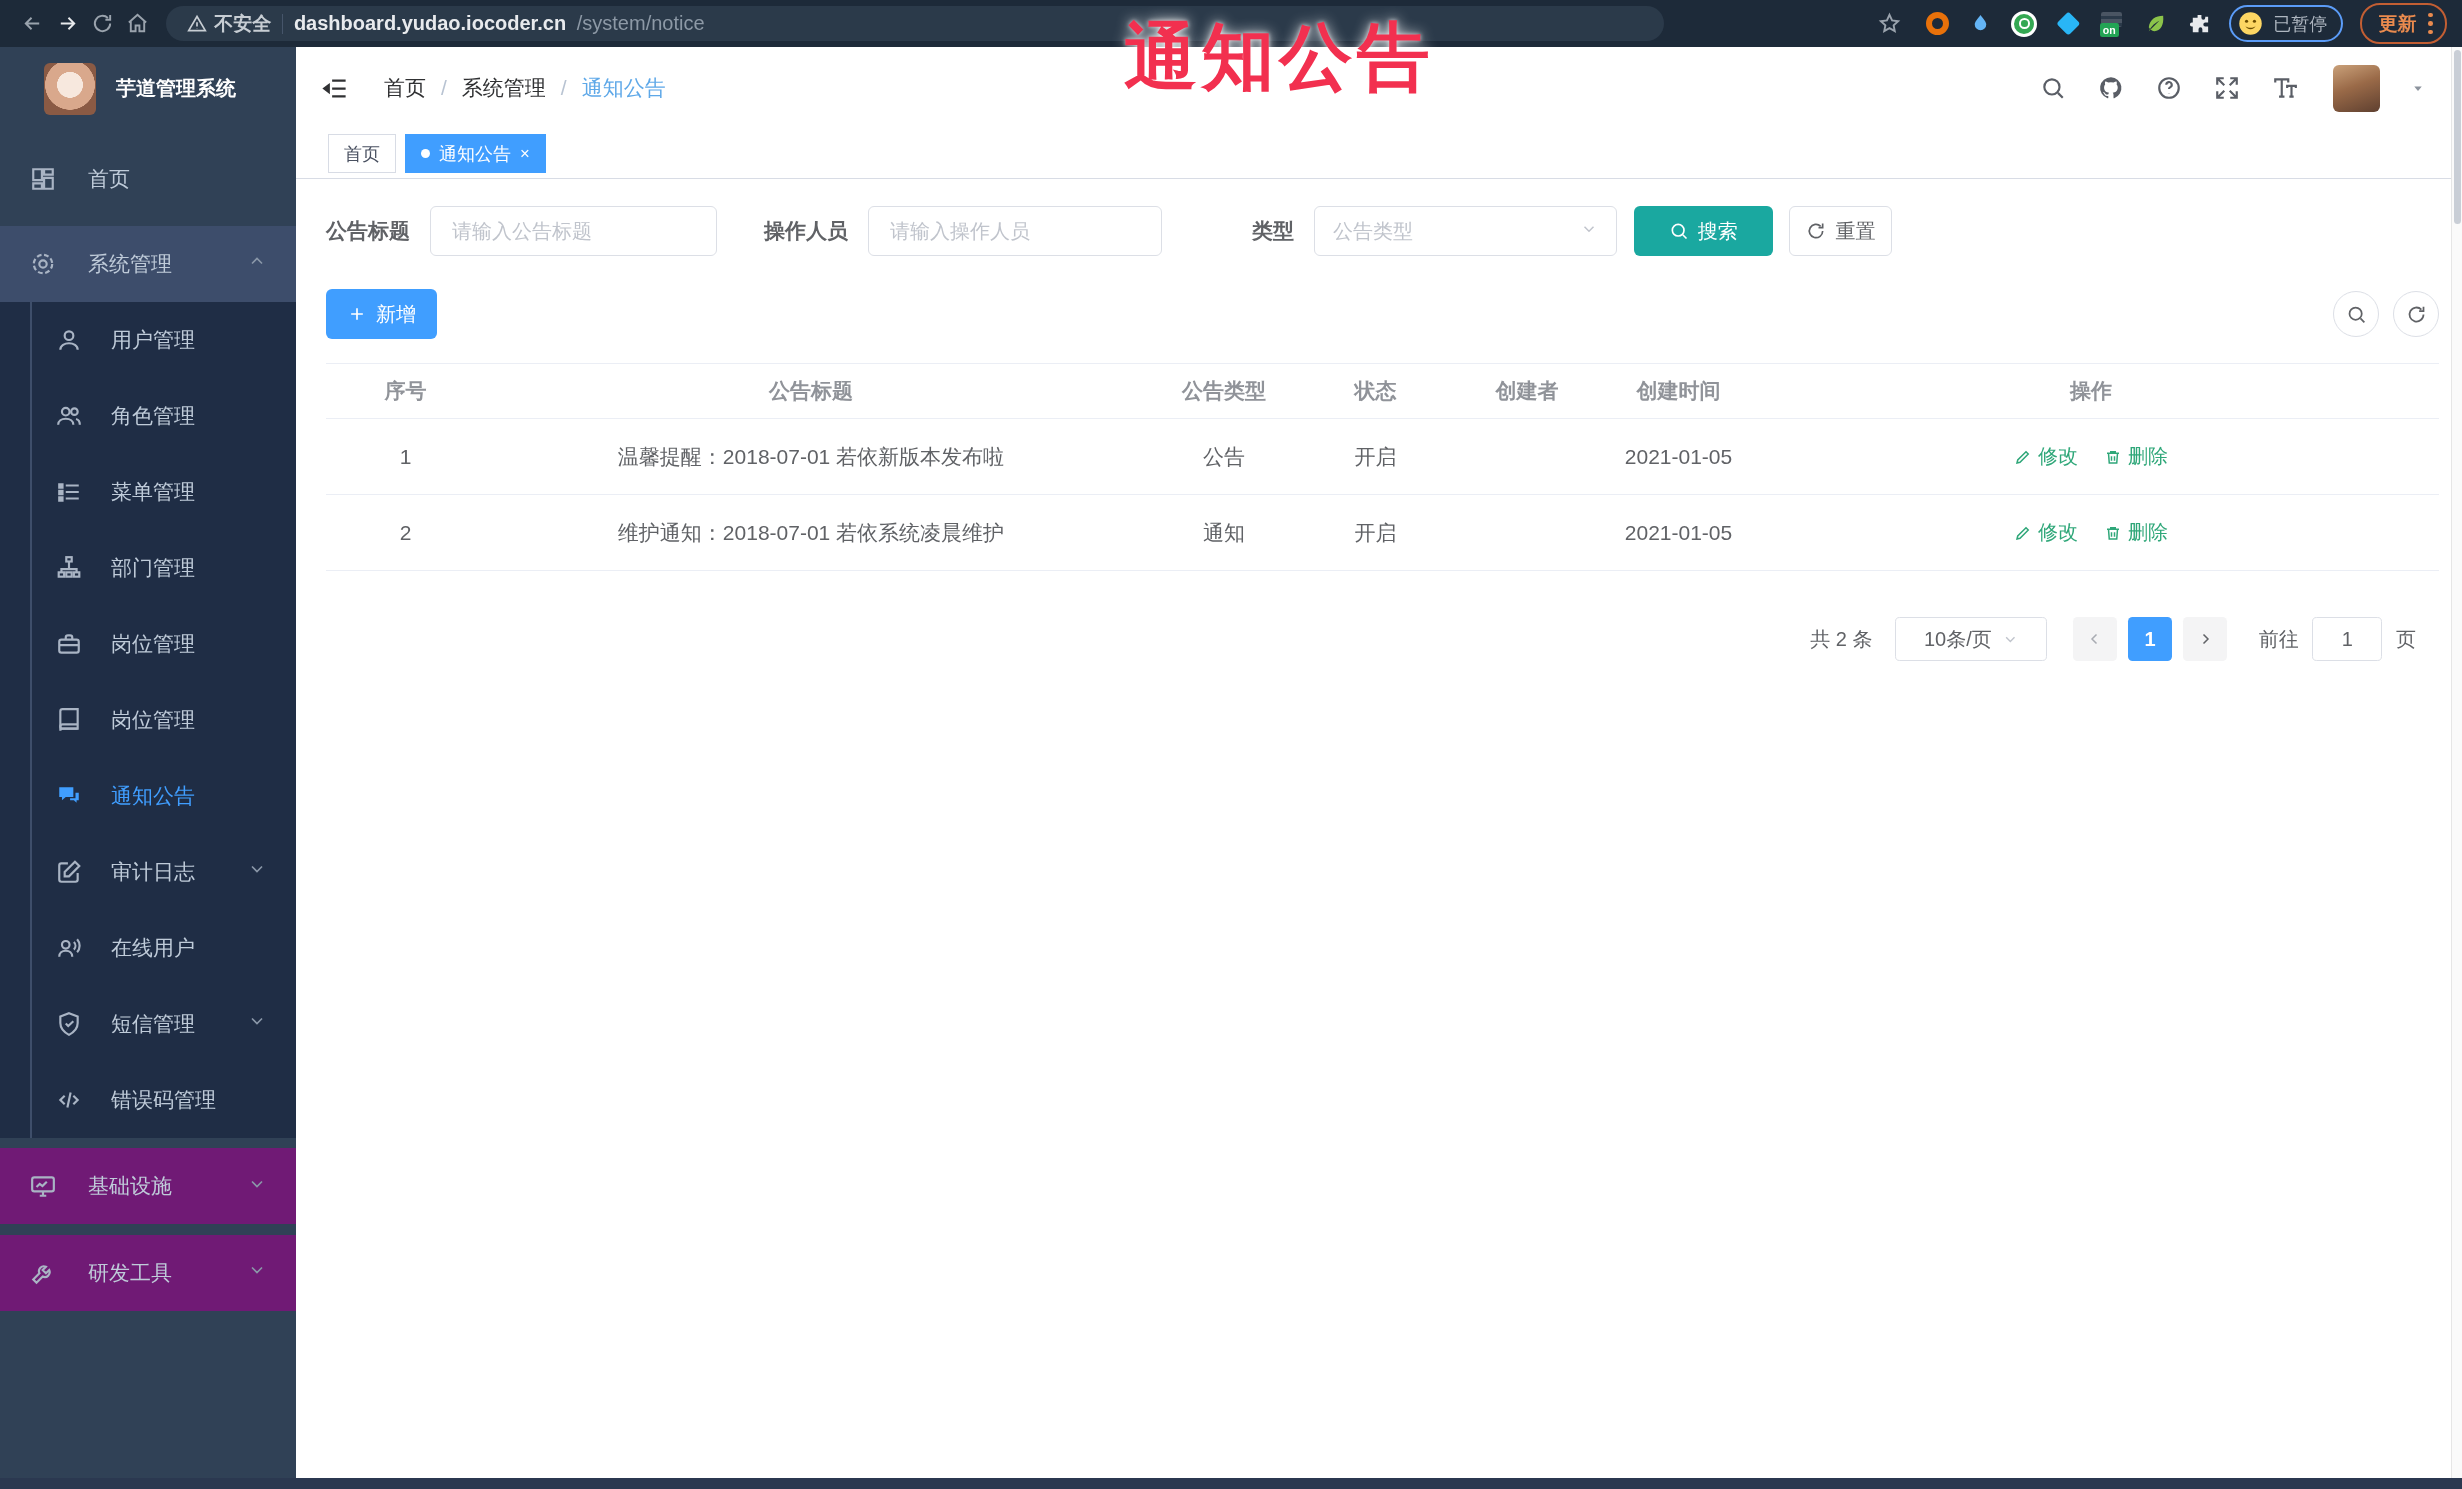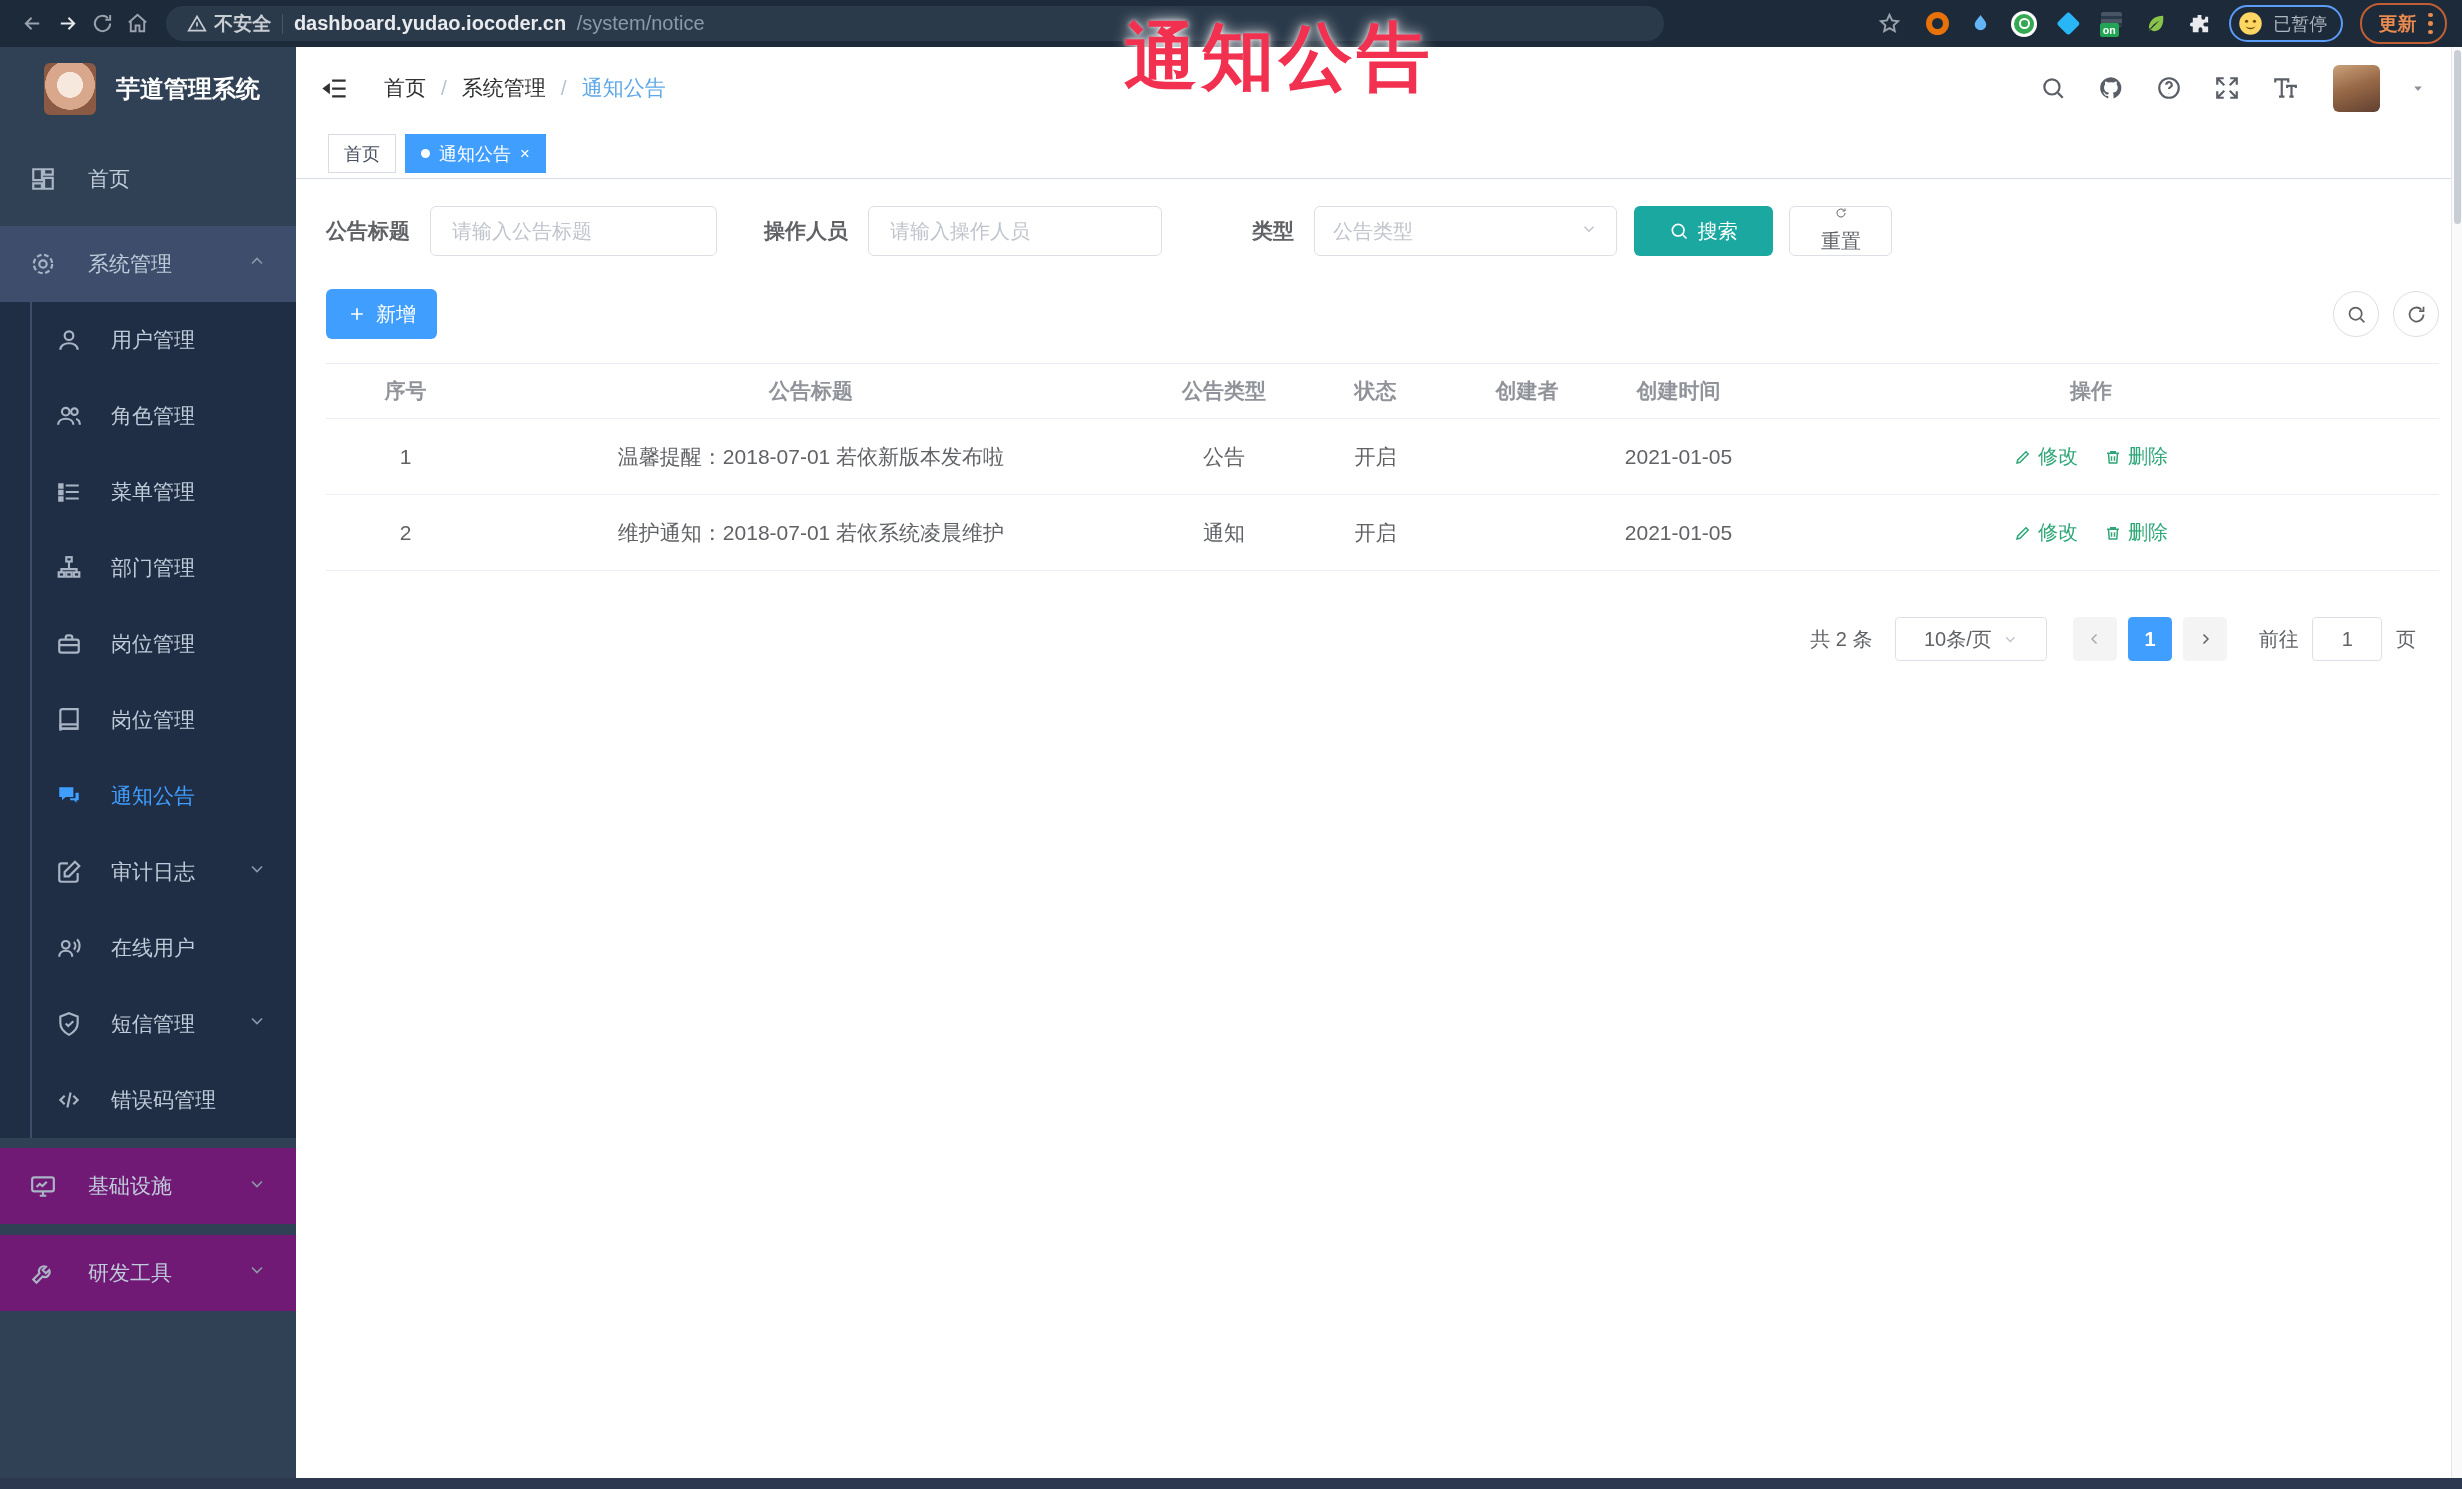--- a/index.html
+++ b/index.html
@@ -49,21 +49,21 @@
     text-shadow:0 0 13.7px rgba(255,255,255,.95),0 0 4.6px rgba(255,255,255,.7); }
 
   
   .app { position:absolute; top:47px; left:0; right:0; bottom:12px; display:flex; }
 
   
   .sidebar { width:296px; flex:0 0 auto; background:#304156; color:#BFCBD9; overflow:hidden; }
   .logo-row { height:83px; display:flex; align-items:center; padding-left:44px; gap:20px; }
   .logo-img { width:52px; height:52px; border-radius:6px; flex:0 0 auto;
     background:radial-gradient(circle at 50% 42%,#F7E8DE 0 32%,#D9A88C 33% 62%,#8A5A44 63% 100%); }
-  .logo-text { font-size:24px; font-weight:700; color:#FFFFFF; white-space:nowrap; }
+  .logo-text { font-size:20px; font-weight:700; color:#FFFFFF; white-space:nowrap; }
   .menu-item { height:76px; display:flex; align-items:center; padding:0 29px 0 30px; gap:32px;
     font-size:21px; cursor:pointer; white-space:nowrap; }
   .menu-item .mi { width:26px; height:26px; flex:0 0 auto; color:#A9B4C4; display:flex; align-items:center; justify-content:center; }
   .menu-item .mi svg { width:26px; height:26px; }
   .menu-item .chev { margin-left:auto; color:#8A97A8; }
   .menu-item .chev svg { width:20px; height:20px; }
   .mi-home { margin-top:10.6px; }
   .parent-open { background:#3D4D6B; margin-top:9px; }
   .submenu { background:#1F2D45; position:relative; }
   .submenu::before { content:''; position:absolute; left:30px; top:0; bottom:0; width:2.3px; background:#3E4E6A; }
@@ -107,21 +107,21 @@
   .w-title { width:287px; margin-right:47px; }
   .w-op { width:294px; margin-right:90px; }
   .sel { width:303px; height:50px; border:1.5px solid #DCDFE6; border-radius:6px; display:flex;
     align-items:center; padding:0 18px; color:#C0C4CC; font-size:20px; margin-right:16.7px; cursor:pointer; }
   .sel .chev { margin-left:auto; color:#C0C4CC; }
   .sel .chev svg { width:18px; height:18px; }
   .btn { height:50px; border-radius:6px; display:inline-flex; align-items:center; justify-content:center;
     gap:9px; font-size:20px; cursor:pointer; border:1.5px solid transparent; white-space:nowrap; }
   .btn svg { width:20px; height:20px; }
   .btn-search { background:#1AA8A0; color:#fff; width:139px; margin-right:16.7px; }
-  .btn-reset { background:#fff; border-color:#DCDFE6; color:#606266; width:103px;flex-direction:column; }
+  .btn-reset { background:#fff; border-color:#DCDFE6; color:#606266; width:103px; }
   .add-row { display:flex; align-items:center; margin-bottom:24px; }
   .btn-add { background:#409EFF; color:#fff; width:111px; }
   .tools { margin-left:auto; display:flex; gap:13.7px; }
   .tool-circle { width:46px; height:46px; border-radius:50%; border:1.5px solid #DCDFE6; background:#fff;
     color:#606266; display:flex; align-items:center; justify-content:center; cursor:pointer; }
   .tool-circle svg { width:21px; height:21px; }
 
   
   .t-head,.t-row { display:grid; grid-template-columns:159px 652px 174px 129px 174px 129px 1fr;
     align-items:center; text-align:center; }

